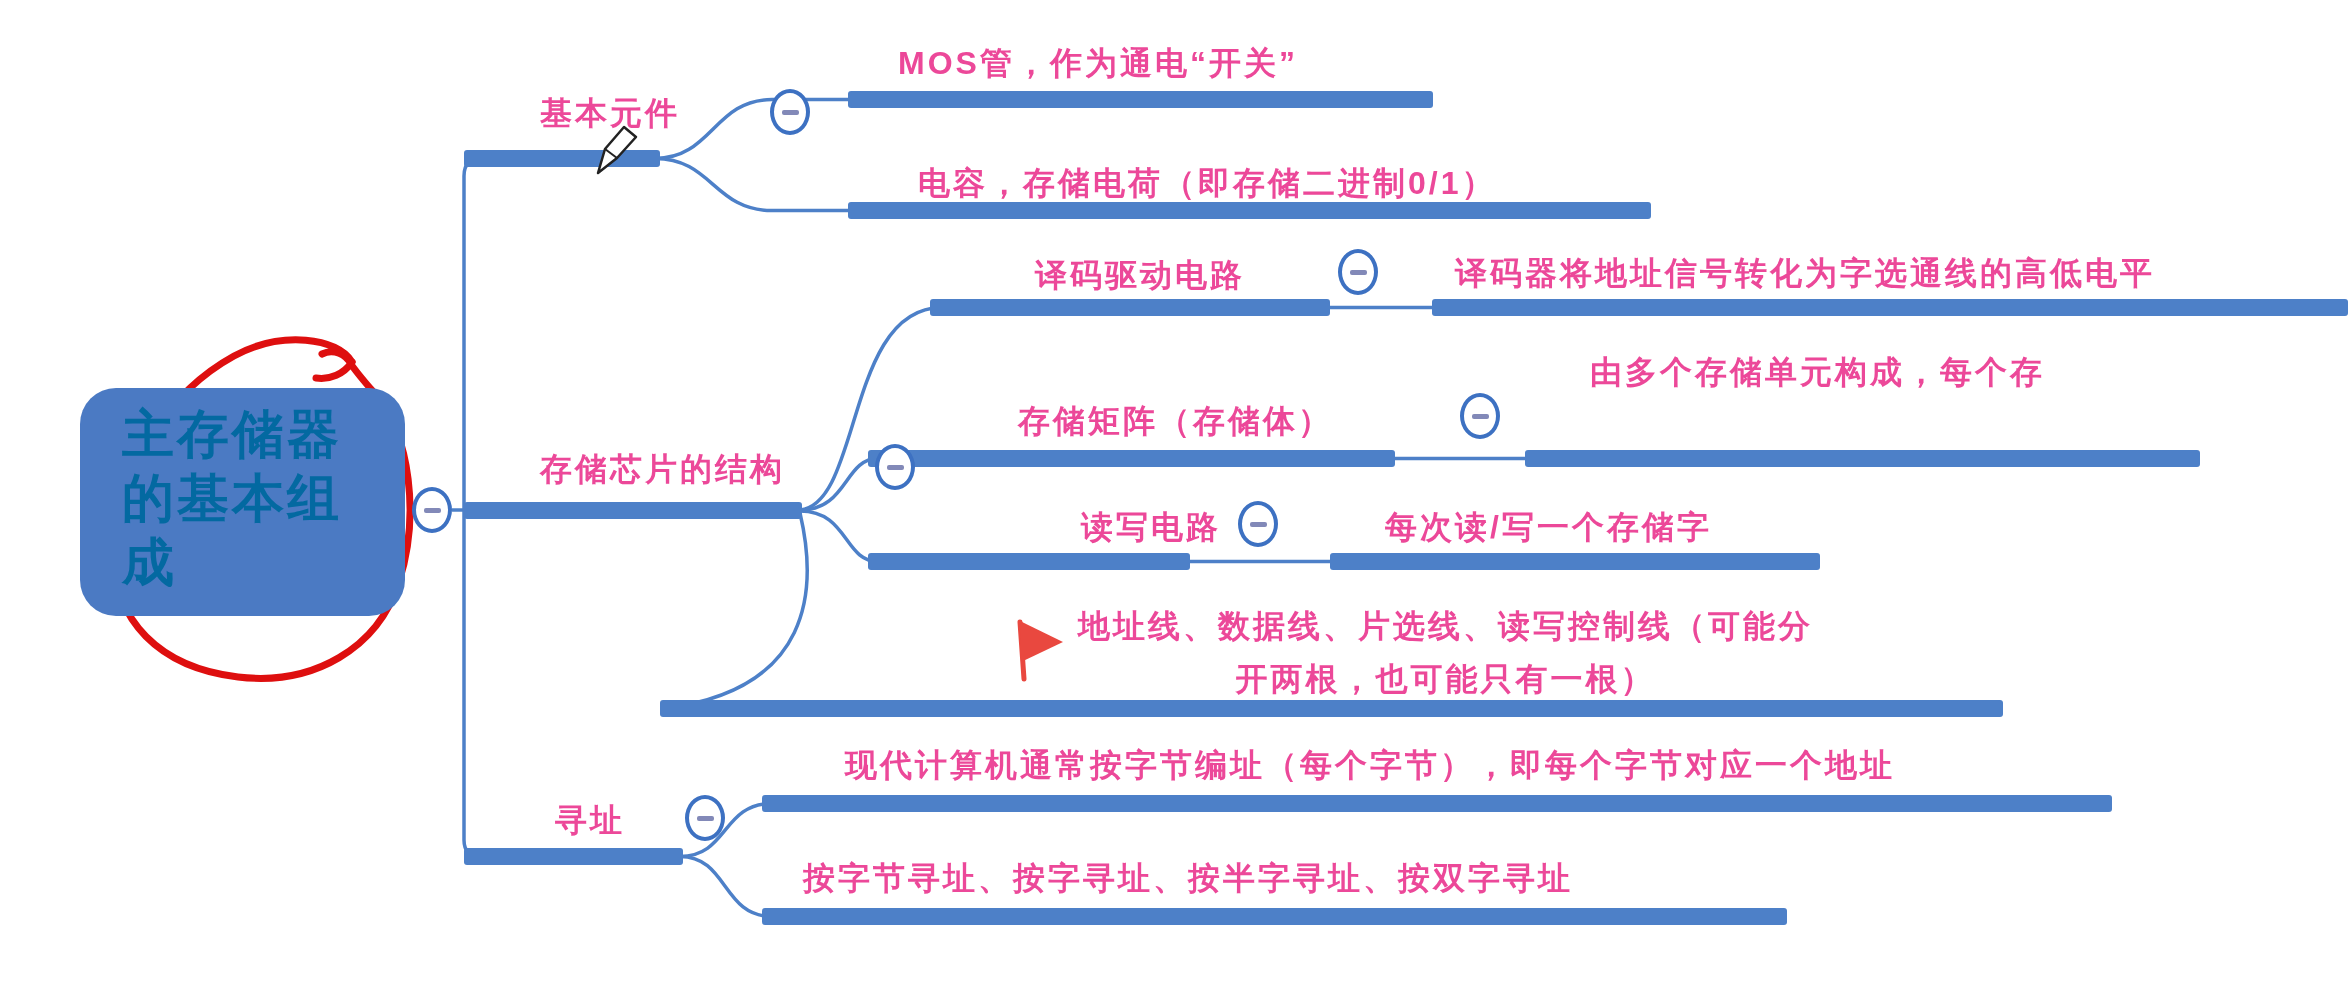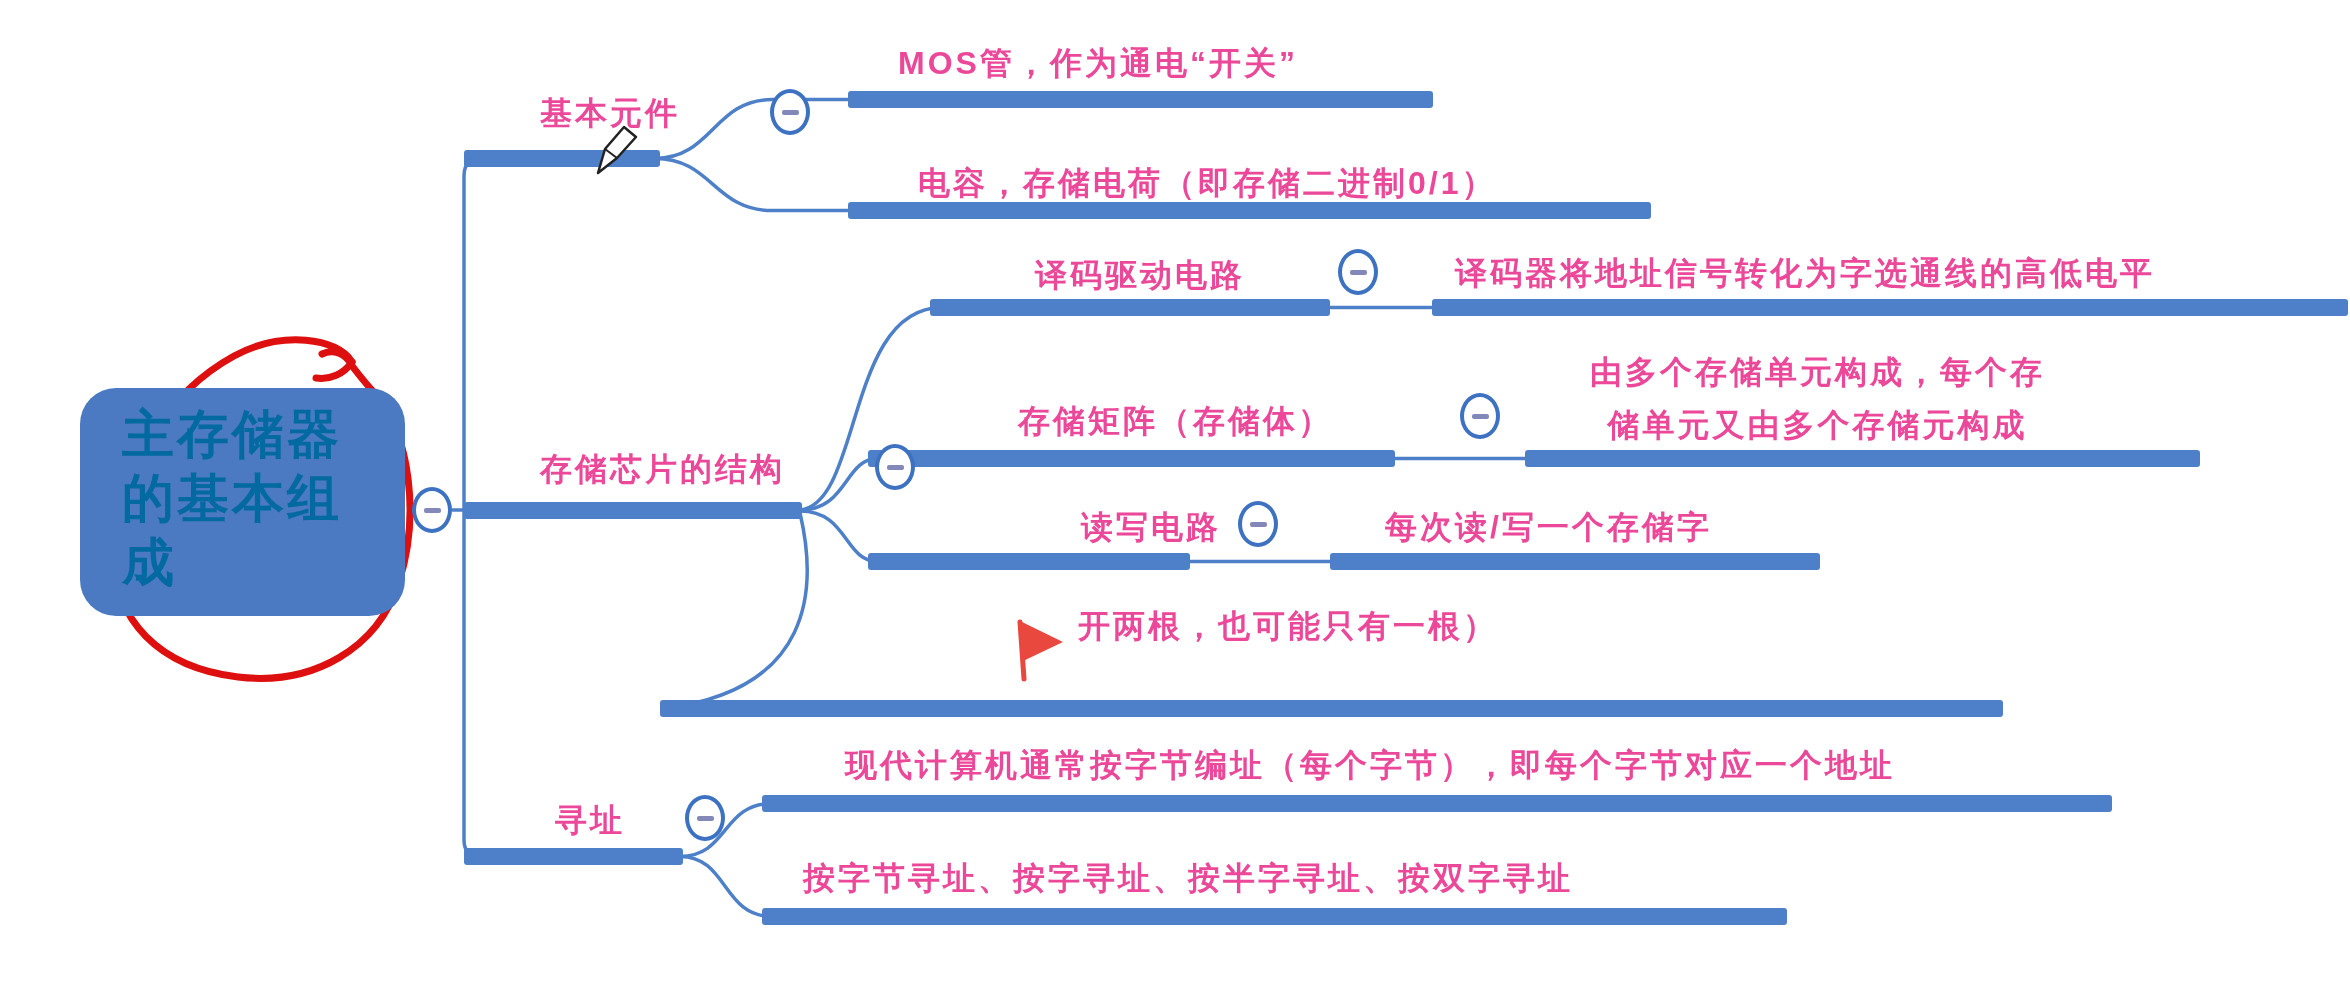--- a/index.html
+++ b/index.html
@@ -135,23 +135,23 @@
 <div class="node-text" style="left:540px;top:88px;">基本元件</div>
 <div class="node-text" style="left:898px;top:38px;">MOS管，作为通电“开关”</div>
 <div class="node-text" style="left:898px;top:158px;margin-left:20px;">电容，存储电荷（即存储二进制0/1）</div>
 
 <div class="node-text" style="left:540px;top:444px;">存储芯片的结构</div>
 <div class="node-text" style="left:1035px;top:250px;">译码驱动电路</div>
 <div class="node-text" style="left:1455px;top:248px;">译码器将地址信号转化为字选通线的高低电平</div>
 <div class="node-text" style="left:1018px;top:396px;">存储矩阵（存储体）</div>
 <div class="node-text two-line" style="left:1590px;top:346px;">
   <span>由多个存储单元构成，每个存</span>
-  <span>储单元又由多个存储元构成</span>
 </div>
 <div class="node-text" style="left:1035px;top:502px;margin-left:46px;">读写电路</div>
 <div class="node-text" style="left:1385px;top:502px;">每次读/写一个存储字</div>
 <div class="node-text two-line" style="left:1078px;top:600px;">
+  <span>地址线、数据线、片选线、读写控制线（可能分</span>
   <span>开两根，也可能只有一根）</span>
 </div>
 
 <div class="node-text" style="left:555px;top:795px;">寻址</div>
 <div class="node-text" style="left:845px;top:740px;">现代计算机通常按字节编址（每个字节），即每个字节对应一个地址</div>
 <div class="node-text" style="left:803px;top:853px;">按字节寻址、按字寻址、按半字寻址、按双字寻址</div>
 
 </body></html>

